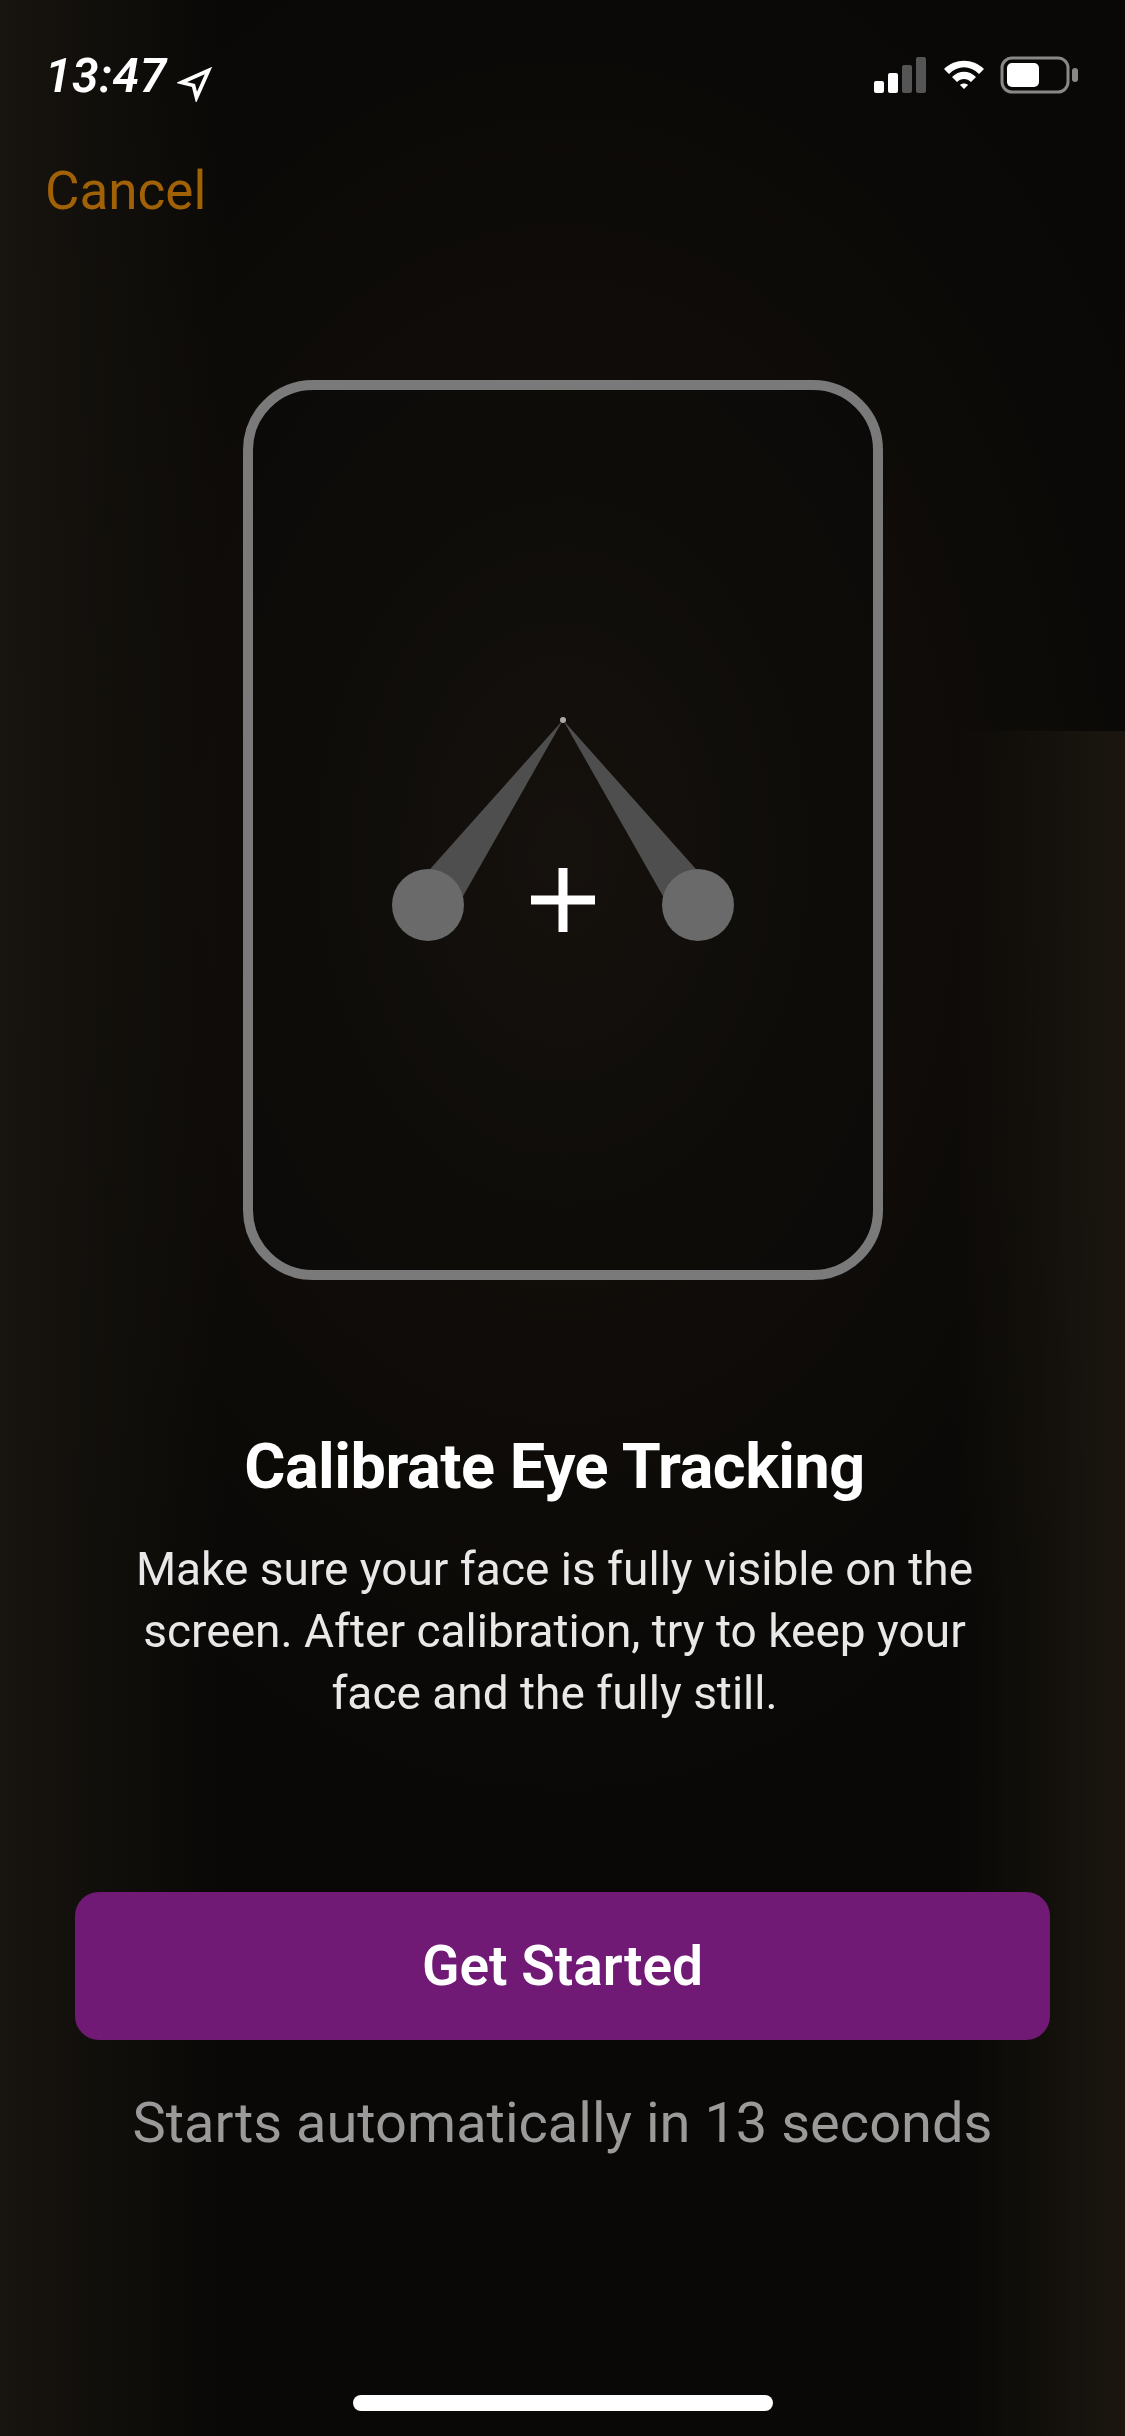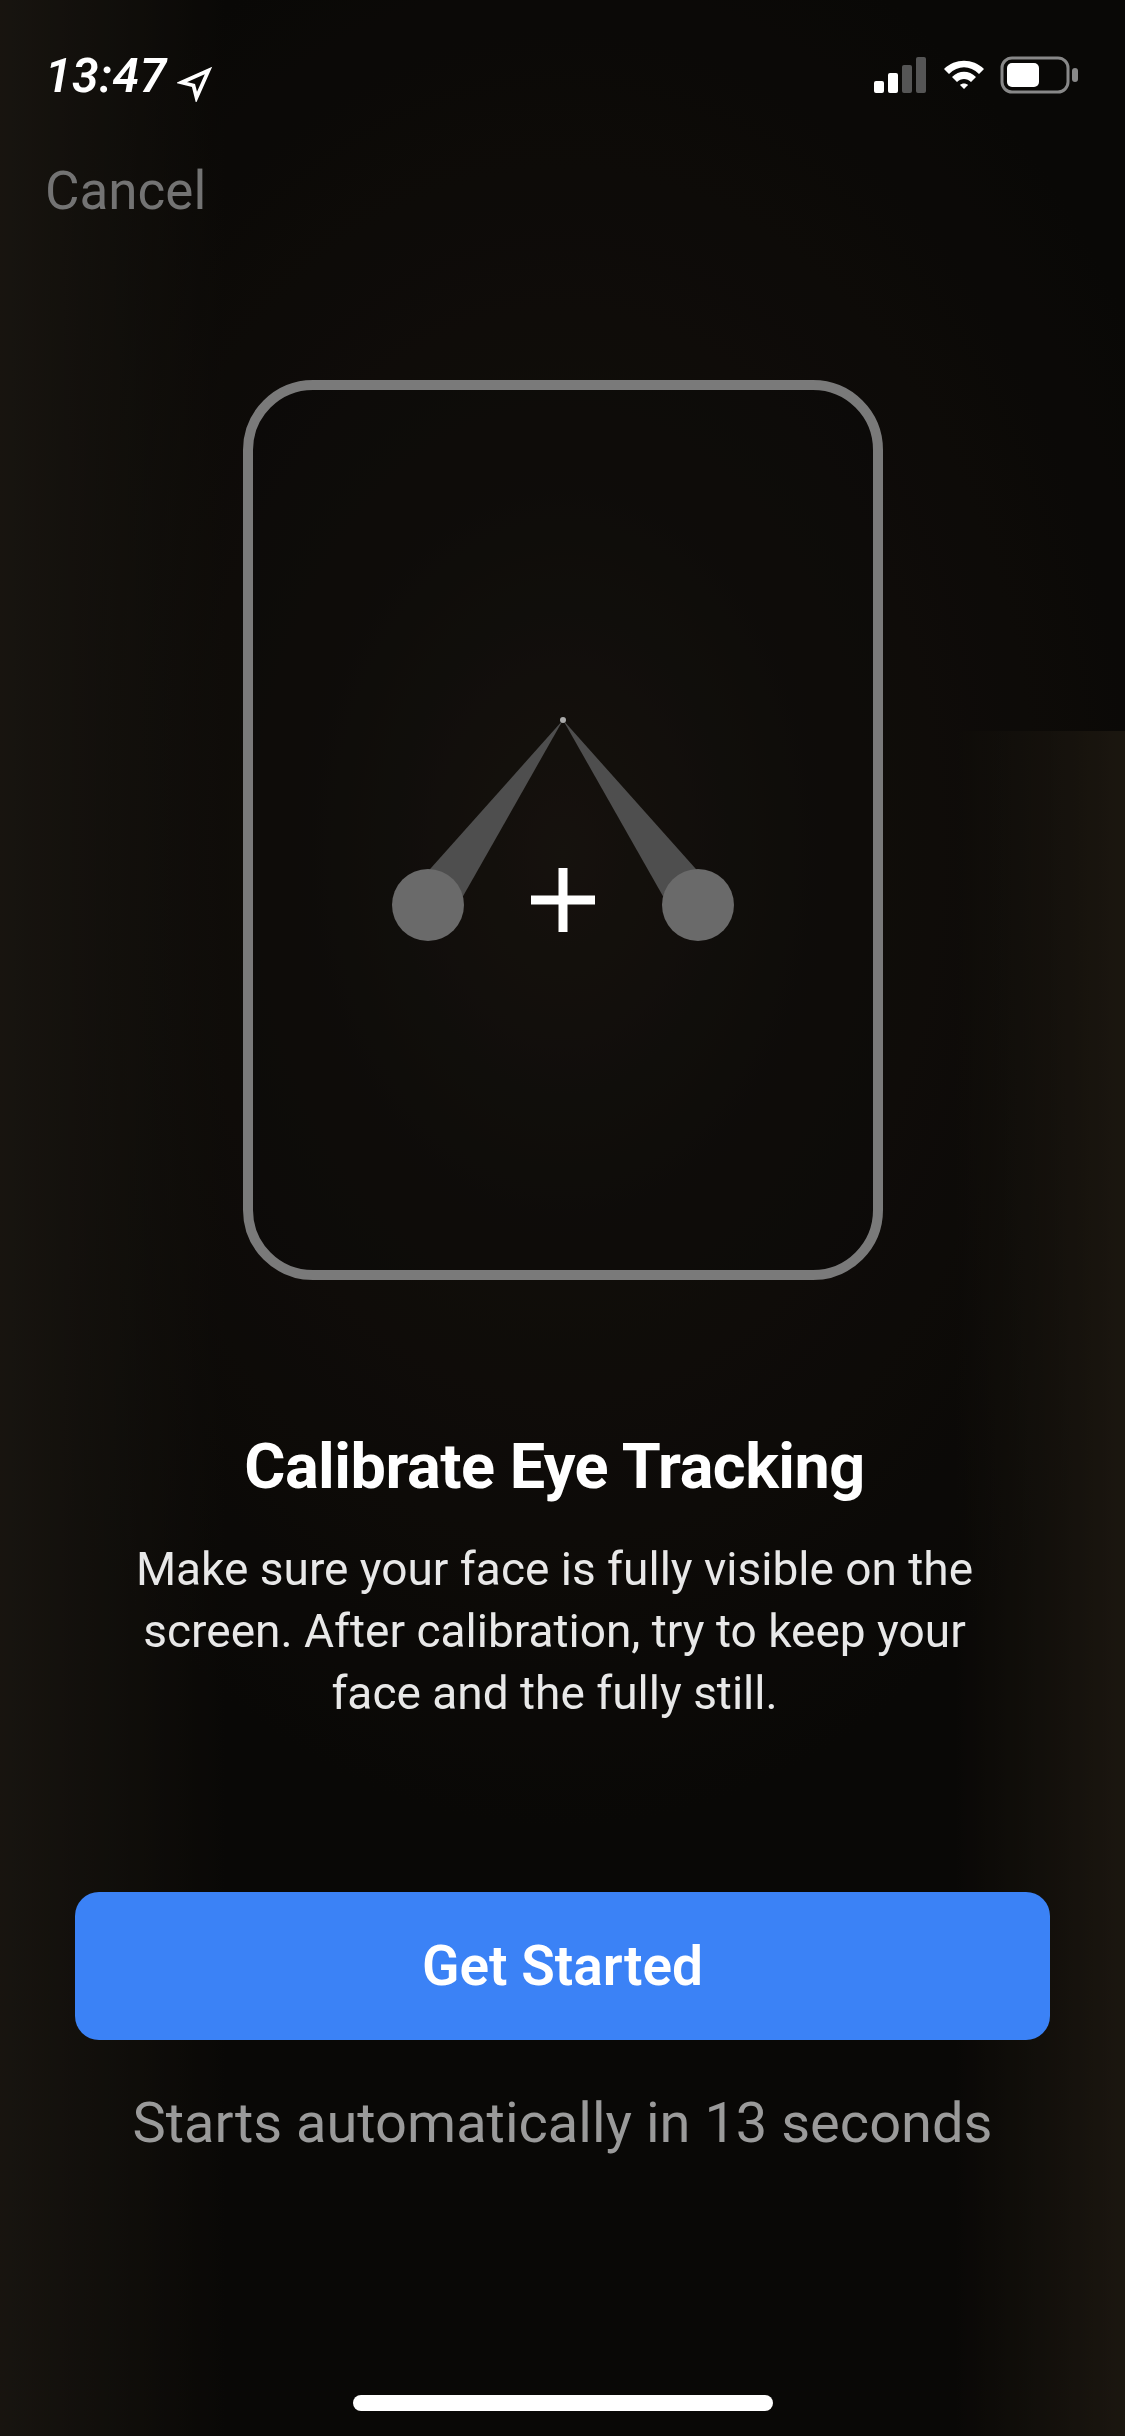--- a/index.html
+++ b/index.html
@@ -89,21 +89,21 @@
       position: absolute;
       top: 150px;
       left: 0;
       right: 0;
       padding: 0 45px;
       z-index: 10;
     }
     .cancel-btn {
       background: none;
       border: none;
-      color: #737373;
+      color: #a16207;
       font-size: 53px;
       font-weight: 400;
       cursor: pointer;
       padding: 10px 0;
       font-family: inherit;
     }
 
     
     .tracking-container {
       position: absolute;
@@ -161,21 +161,21 @@
       position: absolute;
       bottom: 280px;
       left: 0;
       right: 0;
       padding: 0 75px;
       text-align: center;
       z-index: 10;
     }
     .get-started-btn {
       width: 100%;
-      background: #3b82f6;
+      background: #701a75;
       border: none;
       border-radius: 24px;
       color: #fff;
       font-size: 55px;
       font-weight: 600;
       padding: 42px 0;
       cursor: pointer;
       font-family: inherit;
     }
     .countdown {

